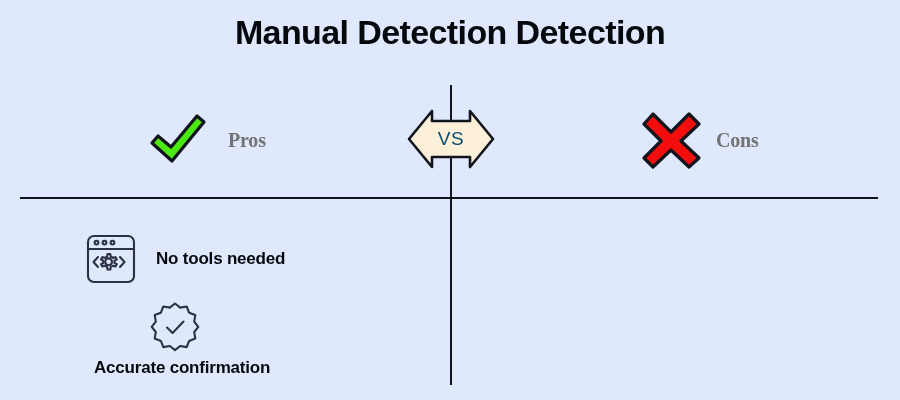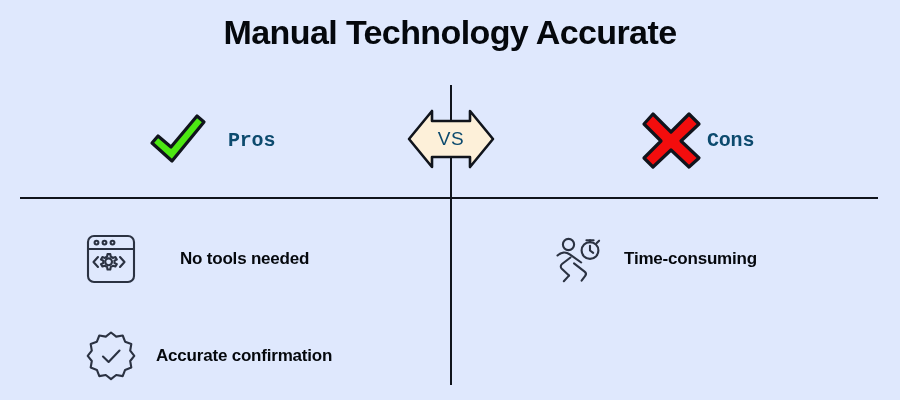--- a/index.html
+++ b/index.html
@@ -85,26 +85,26 @@
   }
   #head-pros { left: 146px; top: 110px; }
   #head-cons { left: 641px; top: 110px; }
 
   .head-mark { width: 64px; height: 60px; flex: 0 0 auto; }
   .head-mark svg { display: block; }
 
   .head-label {
     font-size: 20px;
     font-weight: 700;
-    color: #0c4a6e;
+    color: #737373;
     letter-spacing: -0.2px;
-    font-family: Liberation Mono, monospace;
+    font-family: Liberation Serif, serif;
   }
   #head-pros .head-label { margin-left: 18px; }
-  #head-cons .head-label { margin-left: 2px; }
+  #head-cons .head-label { margin-left: 11px; }
 
   
   .feature-row {
     position: absolute;
     display: flex;
     align-items: center;
   }
   .feature-icon {
     width: 62px;
     height: 62px;
@@ -117,31 +117,31 @@
   .feature-label {
     margin-left: 14px;
     font-size: 17px;
     font-weight: 700;
     color: #05080d;
     letter-spacing: -0.2px;
     white-space: nowrap;
     font-family: "Liberation Sans", sans-serif;
   }
 
-  #row-pros-1 { left: 80px; top: 228px; gap: 24px; }
-  #row-pros-2 { left: 80px; top: 325px; }
+  #row-pros-1 { left: 80px; top: 228px; }
+  #row-pros-2 { left: 80px; top: 296px; flex-direction: column; }
   #row-cons-1 { left: 548px; top: 228px; }
   #row-cons-2 { left: 551px; top: 313px; }
 </style>
 </head>
 <body>
 
 <div id="infographic">
 
-  <div id="page-title">Manual Technology Accurate</div>
+  <div id="page-title">Manual Detection Detection</div>
 
   <div id="divider-horizontal"></div>
   <div id="divider-vertical"></div>
 
   <div id="vs-badge">
     <svg width="90" height="62" viewBox="0 0 90 62" aria-hidden="true">
       <path d="M26 3 L26 13 L64 13 L64 3 L87 31 L64 59 L64 49 L26 49 L26 59 L3 31 Z" fill="#fdf0d9" stroke="#10141c" stroke-width="2.6" stroke-linejoin="round" stroke-linecap="round"></path>
     </svg>
     <div id="vs-badge-label">VS</div>
   </div>
@@ -184,32 +184,15 @@
   <div id="row-pros-2" class="feature-row">
     <span class="feature-icon">
       <svg width="58" height="58" viewBox="0 0 58 58" fill="none" stroke="#2b3242" stroke-width="2.1" stroke-linecap="round" stroke-linejoin="round" aria-hidden="true">
         <path d="M29 5.5 l5.2 4.1 6.5 -1.1 2.4 6.2 6.2 2.4 -1.1 6.5 4.1 5.2 -4.1 5.2 1.1 6.5 -6.2 2.4 -2.4 6.2 -6.5 -1.1 -5.2 4.1 -5.2 -4.1 -6.5 1.1 -2.4 -6.2 -6.2 -2.4 1.1 -6.5 -4.1 -5.2 4.1 -5.2 -1.1 -6.5 6.2 -2.4 2.4 -6.2 6.5 1.1 Z"></path>
         <polyline points="21,29.5 26.6,35 37.5,23.5"></polyline>
       </svg>
     </span>
     <span class="feature-label">Accurate confirmation</span>
   </div>
 
-  <div id="row-cons-1" class="feature-row">
-    <span class="feature-icon">
-      <svg width="58" height="58" viewBox="0 0 58 58" fill="none" stroke="#2b3242" stroke-width="2.1" stroke-linecap="round" stroke-linejoin="round" aria-hidden="true">
-        <circle cx="18.5" cy="14.5" r="5.6"></circle>
-        <path d="M7.5 25.5 c3.6 -3.4 8.4 -3.9 12.2 -1.2 l11.5 8.2"></path>
-        <path d="M20.5 27.5 l-8.5 6.5 c-1.6 1.3 -1.6 3.4 -0.2 4.8 l7.2 6.8"></path>
-        <path d="M19 45.6 l-5.2 5.6"></path>
-        <path d="M24 33.4 l10.6 8.2 c1.4 1.1 1.6 3 0.6 4.3 l-3.6 4.7"></path>
-        <circle cx="40" cy="20.5" r="8.4"></circle>
-        <path d="M40 15.8 l0 4.7 3.2 2.4"></path>
-        <path d="M36.4 10.2 l7.2 0"></path>
-        <path d="M40 10.2 l0 2"></path>
-        <path d="M46.8 13 l2.3 -2.3"></path>
-      </svg>
-    </span>
-    <span class="feature-label">Time-consuming</span>
-  </div>
 
 
 </div>
 
 </body></html>

